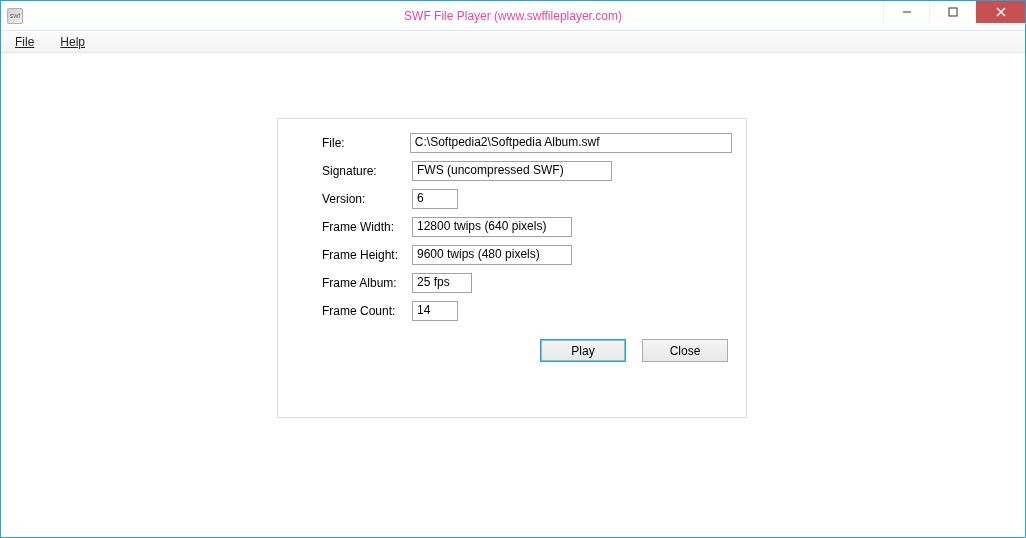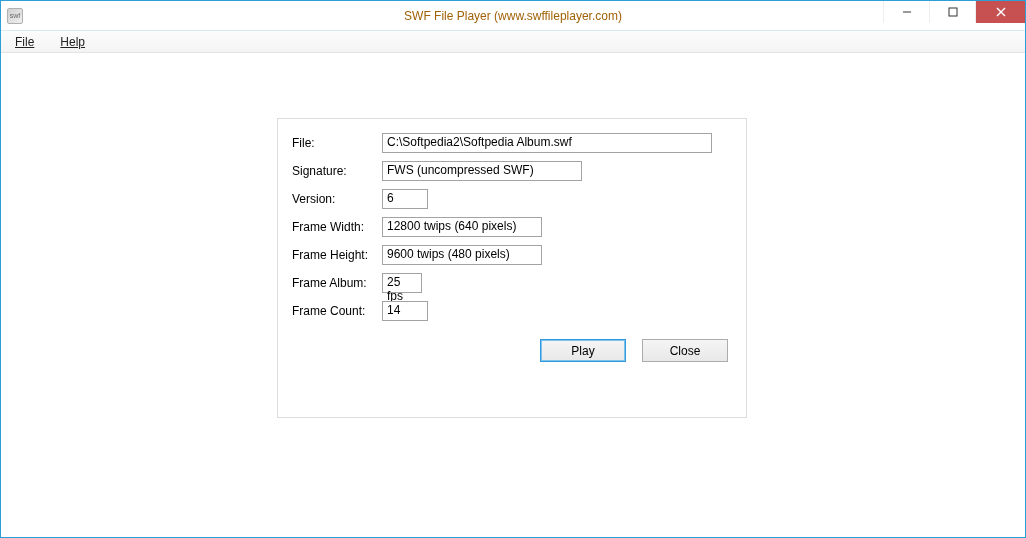--- a/index.html
+++ b/index.html
@@ -36,21 +36,21 @@
       border-radius: 2px;
       font-size: 7px;
       display:flex;align-items:center;justify-content:center;
       color:#666;
     }
     .title-text {
       position: absolute;
       left: 0; right: 0;
       text-align: center;
       pointer-events: none;
-      color: #a16207;
+      color: #ec4899;
       font-size: 12px;
     }
     .win-controls {
       margin-left: auto;
       display: flex;
       height: 100%;
     }
     .win-btn {
       width: 46px;
       height: 22px;
@@ -90,41 +90,42 @@
       top: 65px;
       width: 470px;
       height: 300px;
       border: 1px solid #dcdcdc;
       padding: 14px 14px 10px 14px;
     }
     .row {
       display: flex;
       align-items: center;
       margin-bottom: 8px;
+      margin-left: 30px;
     }
     .label {
       width: 90px;
       font-size: 12px;
       color: #000;
     }
     .field {
       height: 20px;
       border: 1px solid #a3a3a3;
       background: #fff;
       font-size: 12px;
       padding: 1px 4px;
       color: #000;
     }
     .field.w-file { width: 330px; }
     .field.w-sig  { width: 200px; }
     .field.w-ver  { width: 46px; }
     .field.w-len  { width: 120px; }
     .field.w-fw   { width: 160px; }
     .field.w-fh   { width: 160px; }
-    .field.w-rate { width: 40px; }
+    .field.w-rate { width: 60px; }
     .field.w-cnt  { width: 46px; }
     .btnrow {
       display: flex;
       justify-content: flex-end;
       gap: 16px;
       margin-top: 18px;
       padding-right: 4px;
     }
     .btn {
       width: 86px;

